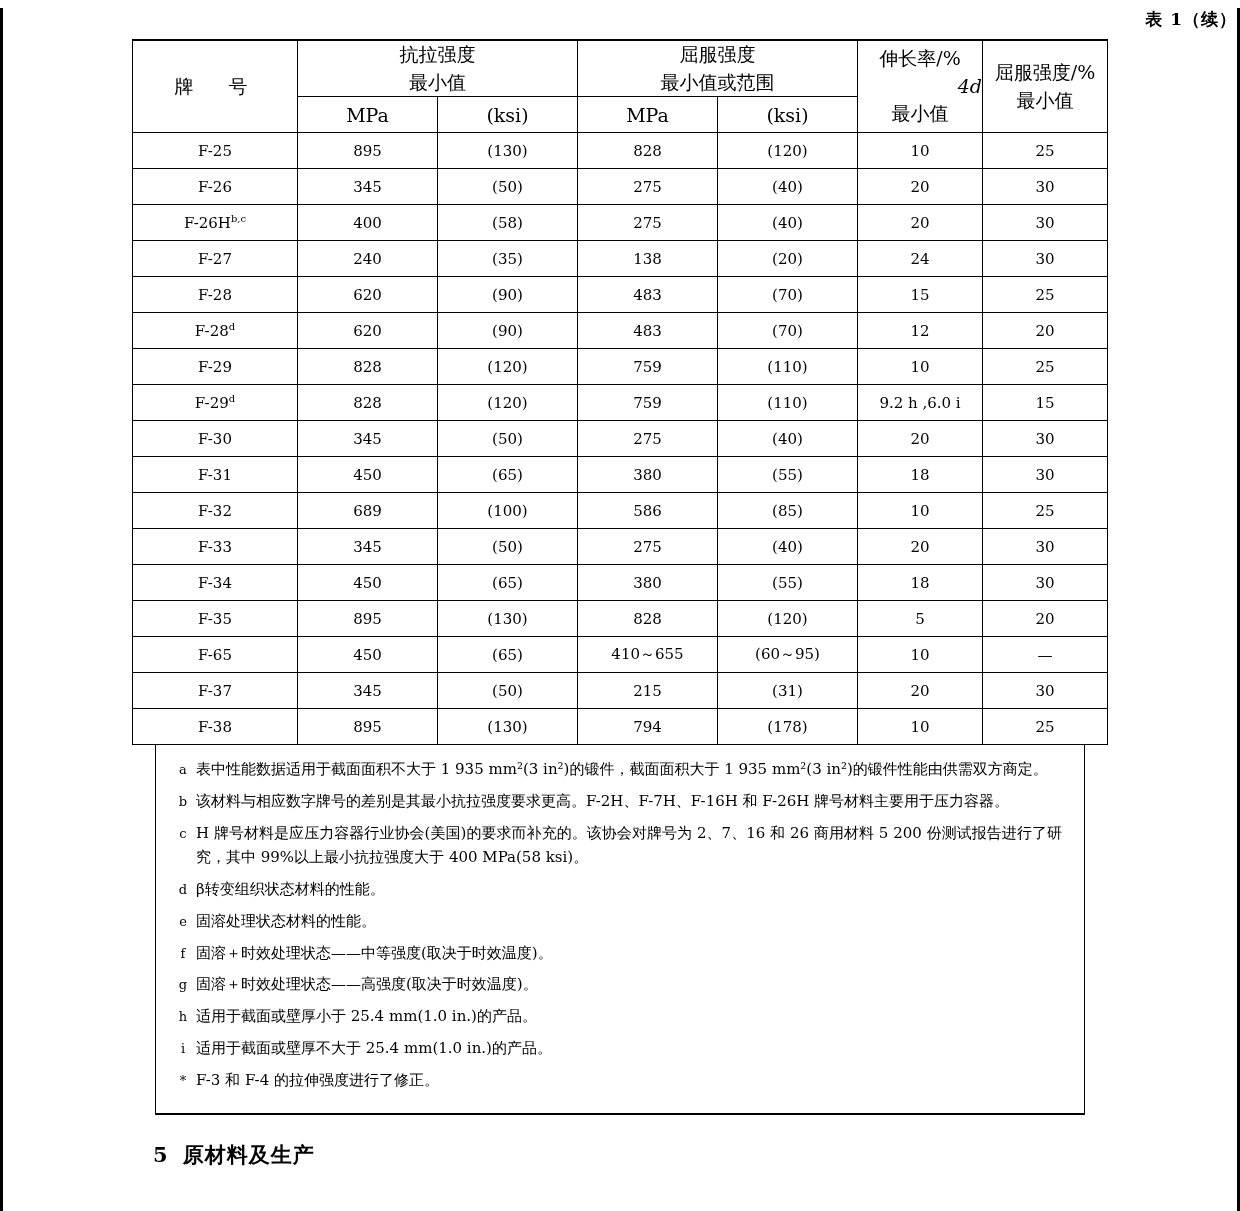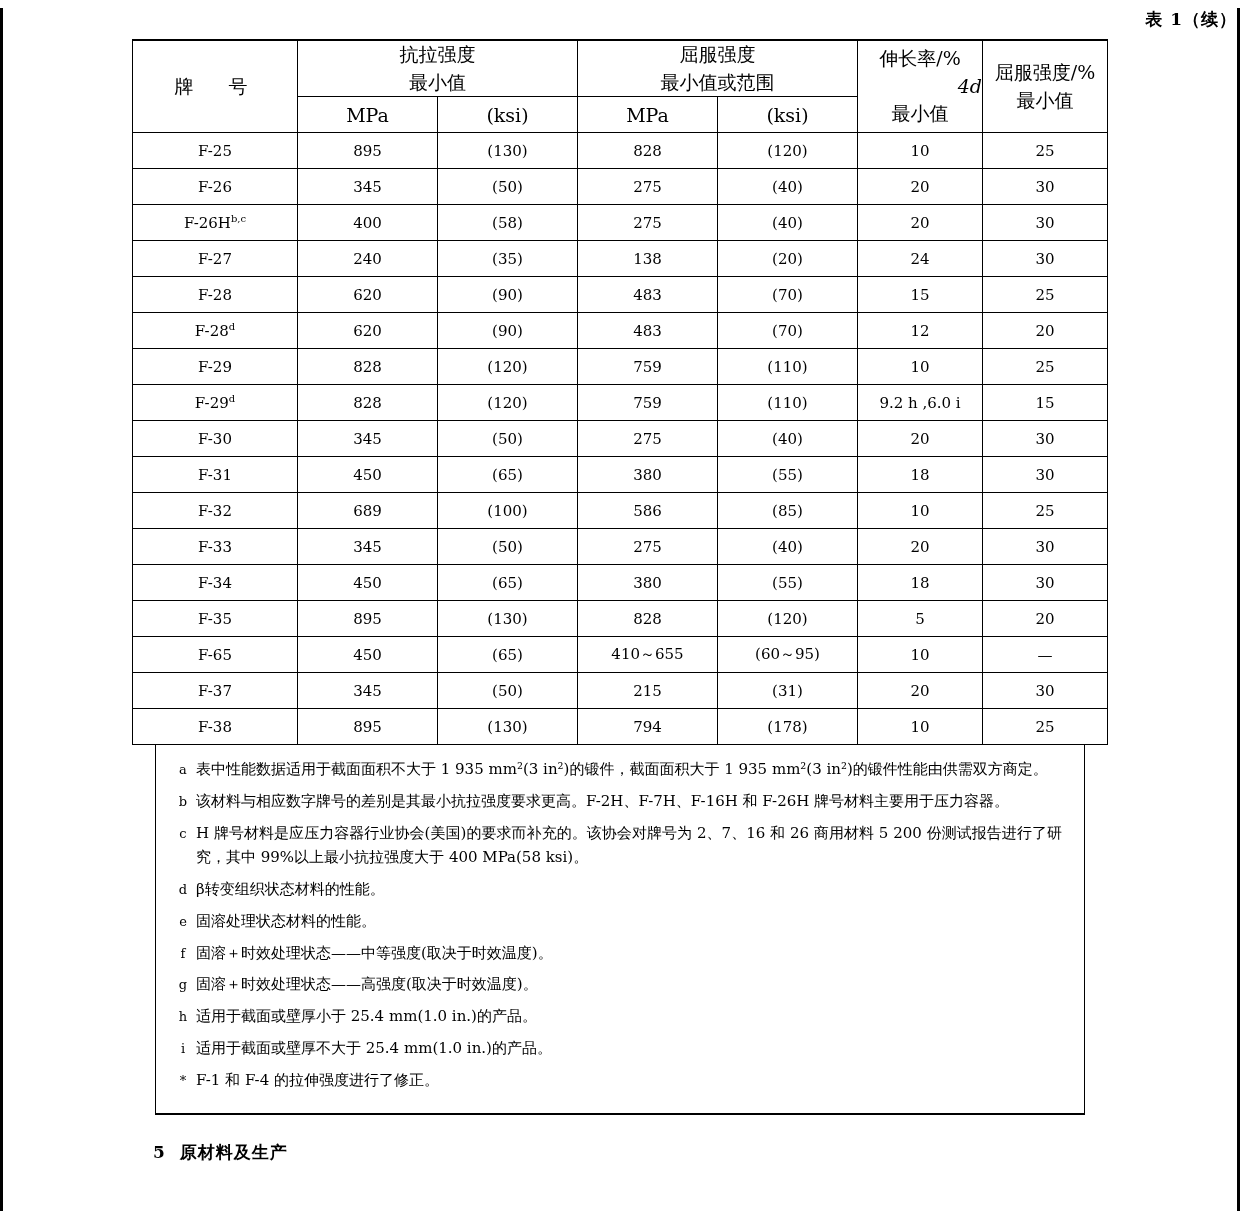--- a/index.html
+++ b/index.html
@@ -88,21 +88,21 @@
     text-align: center;
     font-size: 13px;
     padding-top: 2px;
   }
   .note-body {
     flex: 1;
     text-align: justify;
   }
   .section-head {
     margin: 26px 0 0 150px;
-    font-size: 17px;
+    font-size: 21px;
     font-weight: bold;
     letter-spacing: 1px;
   }
   .section-head .num { margin-right: 14px; }
   .body-para {
     margin: 16px 0 0 190px;
     font-size: 17px;
     letter-spacing: 0.5px;
   }
 </style>
@@ -340,21 +340,21 @@
       <div class="note">
         <div class="note-mark">h</div>
         <div class="note-body">适用于截面或壁厚小于 25.4 mm(1.0 in.)的产品。</div>
       </div>
       <div class="note">
         <div class="note-mark">i</div>
         <div class="note-body">适用于截面或壁厚不大于 25.4 mm(1.0 in.)的产品。</div>
       </div>
       <div class="note">
         <div class="note-mark">*</div>
-        <div class="note-body">F-1 和 F-4 的拉伸强度进行了修正。</div>
+        <div class="note-body">F-3 和 F-4 的拉伸强度进行了修正。</div>
       </div>
     </div>
 
   <div class="section-head">
     <span class="num">5</span><span>原材料及生产</span>
   </div>
 
 
 </div>
 

